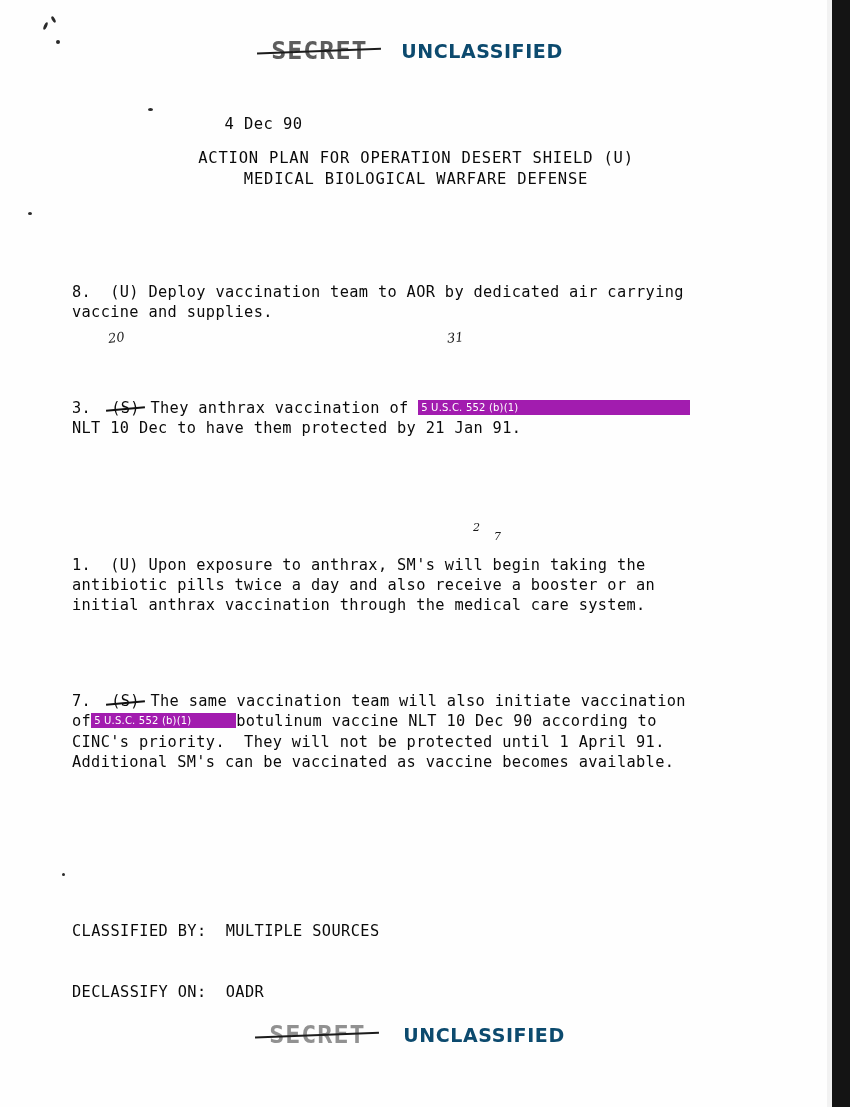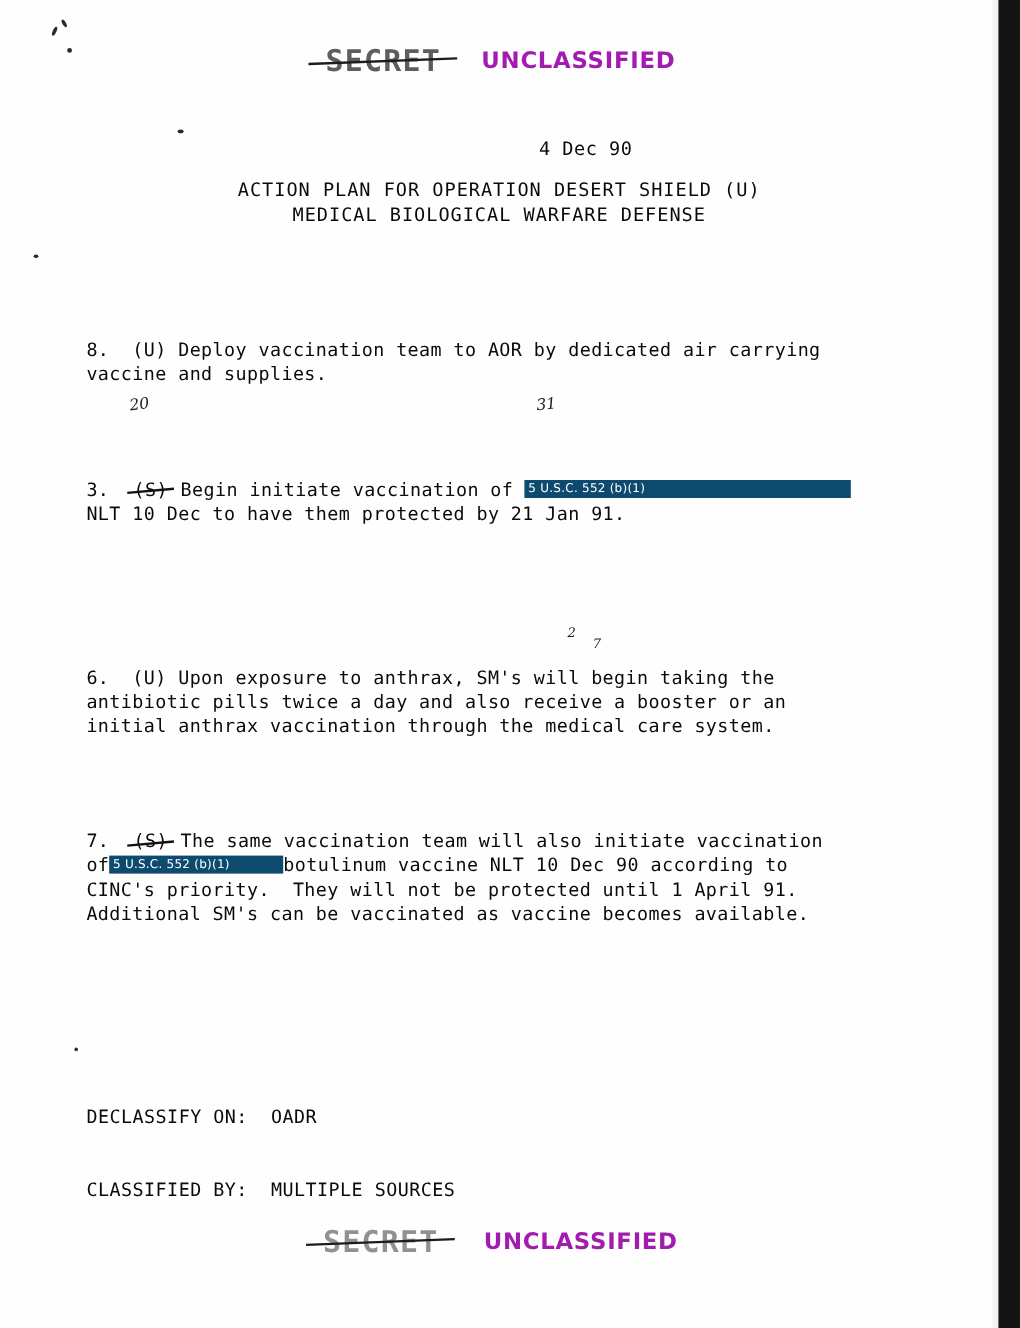--- a/index.html
+++ b/index.html
@@ -81,21 +81,21 @@
     top: 48%;
     height: 2px;
     background: #1c1c1c;
     transform: rotate(-2.2deg);
   }
   .unclass {
     font-family: "DejaVu Sans", "Liberation Sans", sans-serif;
     font-size: 19px;
     font-weight: bold;
     letter-spacing: 0.6px;
-    color: #a21caf;
+    color: #0c4a6e;
     margin-left: 22px;
     vertical-align: middle;
     display: inline-block;
   }
 
   
   .footer-band {
     position: absolute;
     top: 1020px;
     left: 0;
@@ -108,21 +108,21 @@
     opacity: 0.6;
   }
   .footer-band .unclass { margin-left: 26px; }
 
   
   .date-line {
     position: absolute;
     top: 115px;
     left: 0;
     width: 665px;
-    text-align: right;
+    text-align: center;
     padding-right: 138px;
     box-sizing: border-box;
     font-size: 15.5px;
     letter-spacing: 0.4px;
   }
 
   .title-block {
     position: absolute;
     top: 148px;
     left: 0;
@@ -145,21 +145,21 @@
   }
   .para {
     margin: 0 0 14px 0;
     position: relative;
   }
   .para:last-child { margin-bottom: 0; }
 
   
   .redact {
     display: inline-block;
-    background: #0c4a6e;
+    background: #a21caf;
     color: #ffffff;
     font-family: "DejaVu Sans", "Liberation Sans", sans-serif;
     font-size: 10px;
     letter-spacing: 0.2px;
     line-height: 15px;
     height: 15px;
     vertical-align: -2px;
     padding: 0 3px;
     box-sizing: border-box;
     overflow: hidden;
@@ -231,26 +231,26 @@
     <div>ACTION PLAN FOR OPERATION DESERT SHIELD (U)</div>
     <div>MEDICAL BIOLOGICAL WARFARE DEFENSE</div>
   </div>
 
   <div class="doc-body">
 
 
     <p class="para">8.  (U) Deploy vaccination team to AOR by dedicated air carrying
 vaccine and supplies.</p>
 
-    <p class="para"><span>3.  </span><span class="sc">(S)</span><span> Begin initiate vaccination of </span><span class="redact w-long">5 U.S.C. 552 (b)(1)</span><span>
+    <p class="para"><span>3.  </span><span class="sc">(S)</span><span> They anthrax vaccination of </span><span class="redact w-long">5 U.S.C. 552 (b)(1)</span><span>
 NLT 10 Dec to have them protected by 21 Jan 91.</span></p>
 
 
 
-    <p class="para">6.  (U) Upon exposure to anthrax, SM's will begin taking the
+    <p class="para">1.  (U) Upon exposure to anthrax, SM's will begin taking the
 antibiotic pills twice a day and also receive a booster or an
 initial anthrax vaccination through the medical care system.</p>
 
     <p class="para"><span>7.  </span><span class="sc">(S)</span><span> The same vaccination team will also initiate vaccination
 of</span><span class="redact w-mid2">5 U.S.C. 552 (b)(1)</span><span>botulinum vaccine NLT 10 Dec 90 according to
 CINC's priority.  They will not be protected until 1 April 91.
 Additional SM's can be vaccinated as vaccine becomes available.</span></p>
 
     
 
@@ -259,22 +259,22 @@
     
 
   </div>
 
   <div class="hand" style="left:108px; top:330px; transform:rotate(-8deg);">20</div>
   <div class="hand" style="left:447px; top:330px; transform:rotate(-6deg);">31</div>
   <div class="hand" style="left:473px; top:521px; font-size:11px;">2</div>
   <div class="hand" style="left:494px; top:530px; font-size:11px;">7</div>
 
   <div class="classify-block">
+    <div>CLASSIFIED BY:  MULTIPLE SOURCES</div>
     <div>DECLASSIFY ON:  OADR</div>
-    <div>CLASSIFIED BY:  MULTIPLE SOURCES</div>
   </div>
 
   <div class="footer-band">
     <span class="stamp-wrap">
       <span class="secret-stamp">SECRET</span>
       <span class="strike"></span>
     </span>
     <span class="unclass">UNCLASSIFIED</span>
   </div>
 

